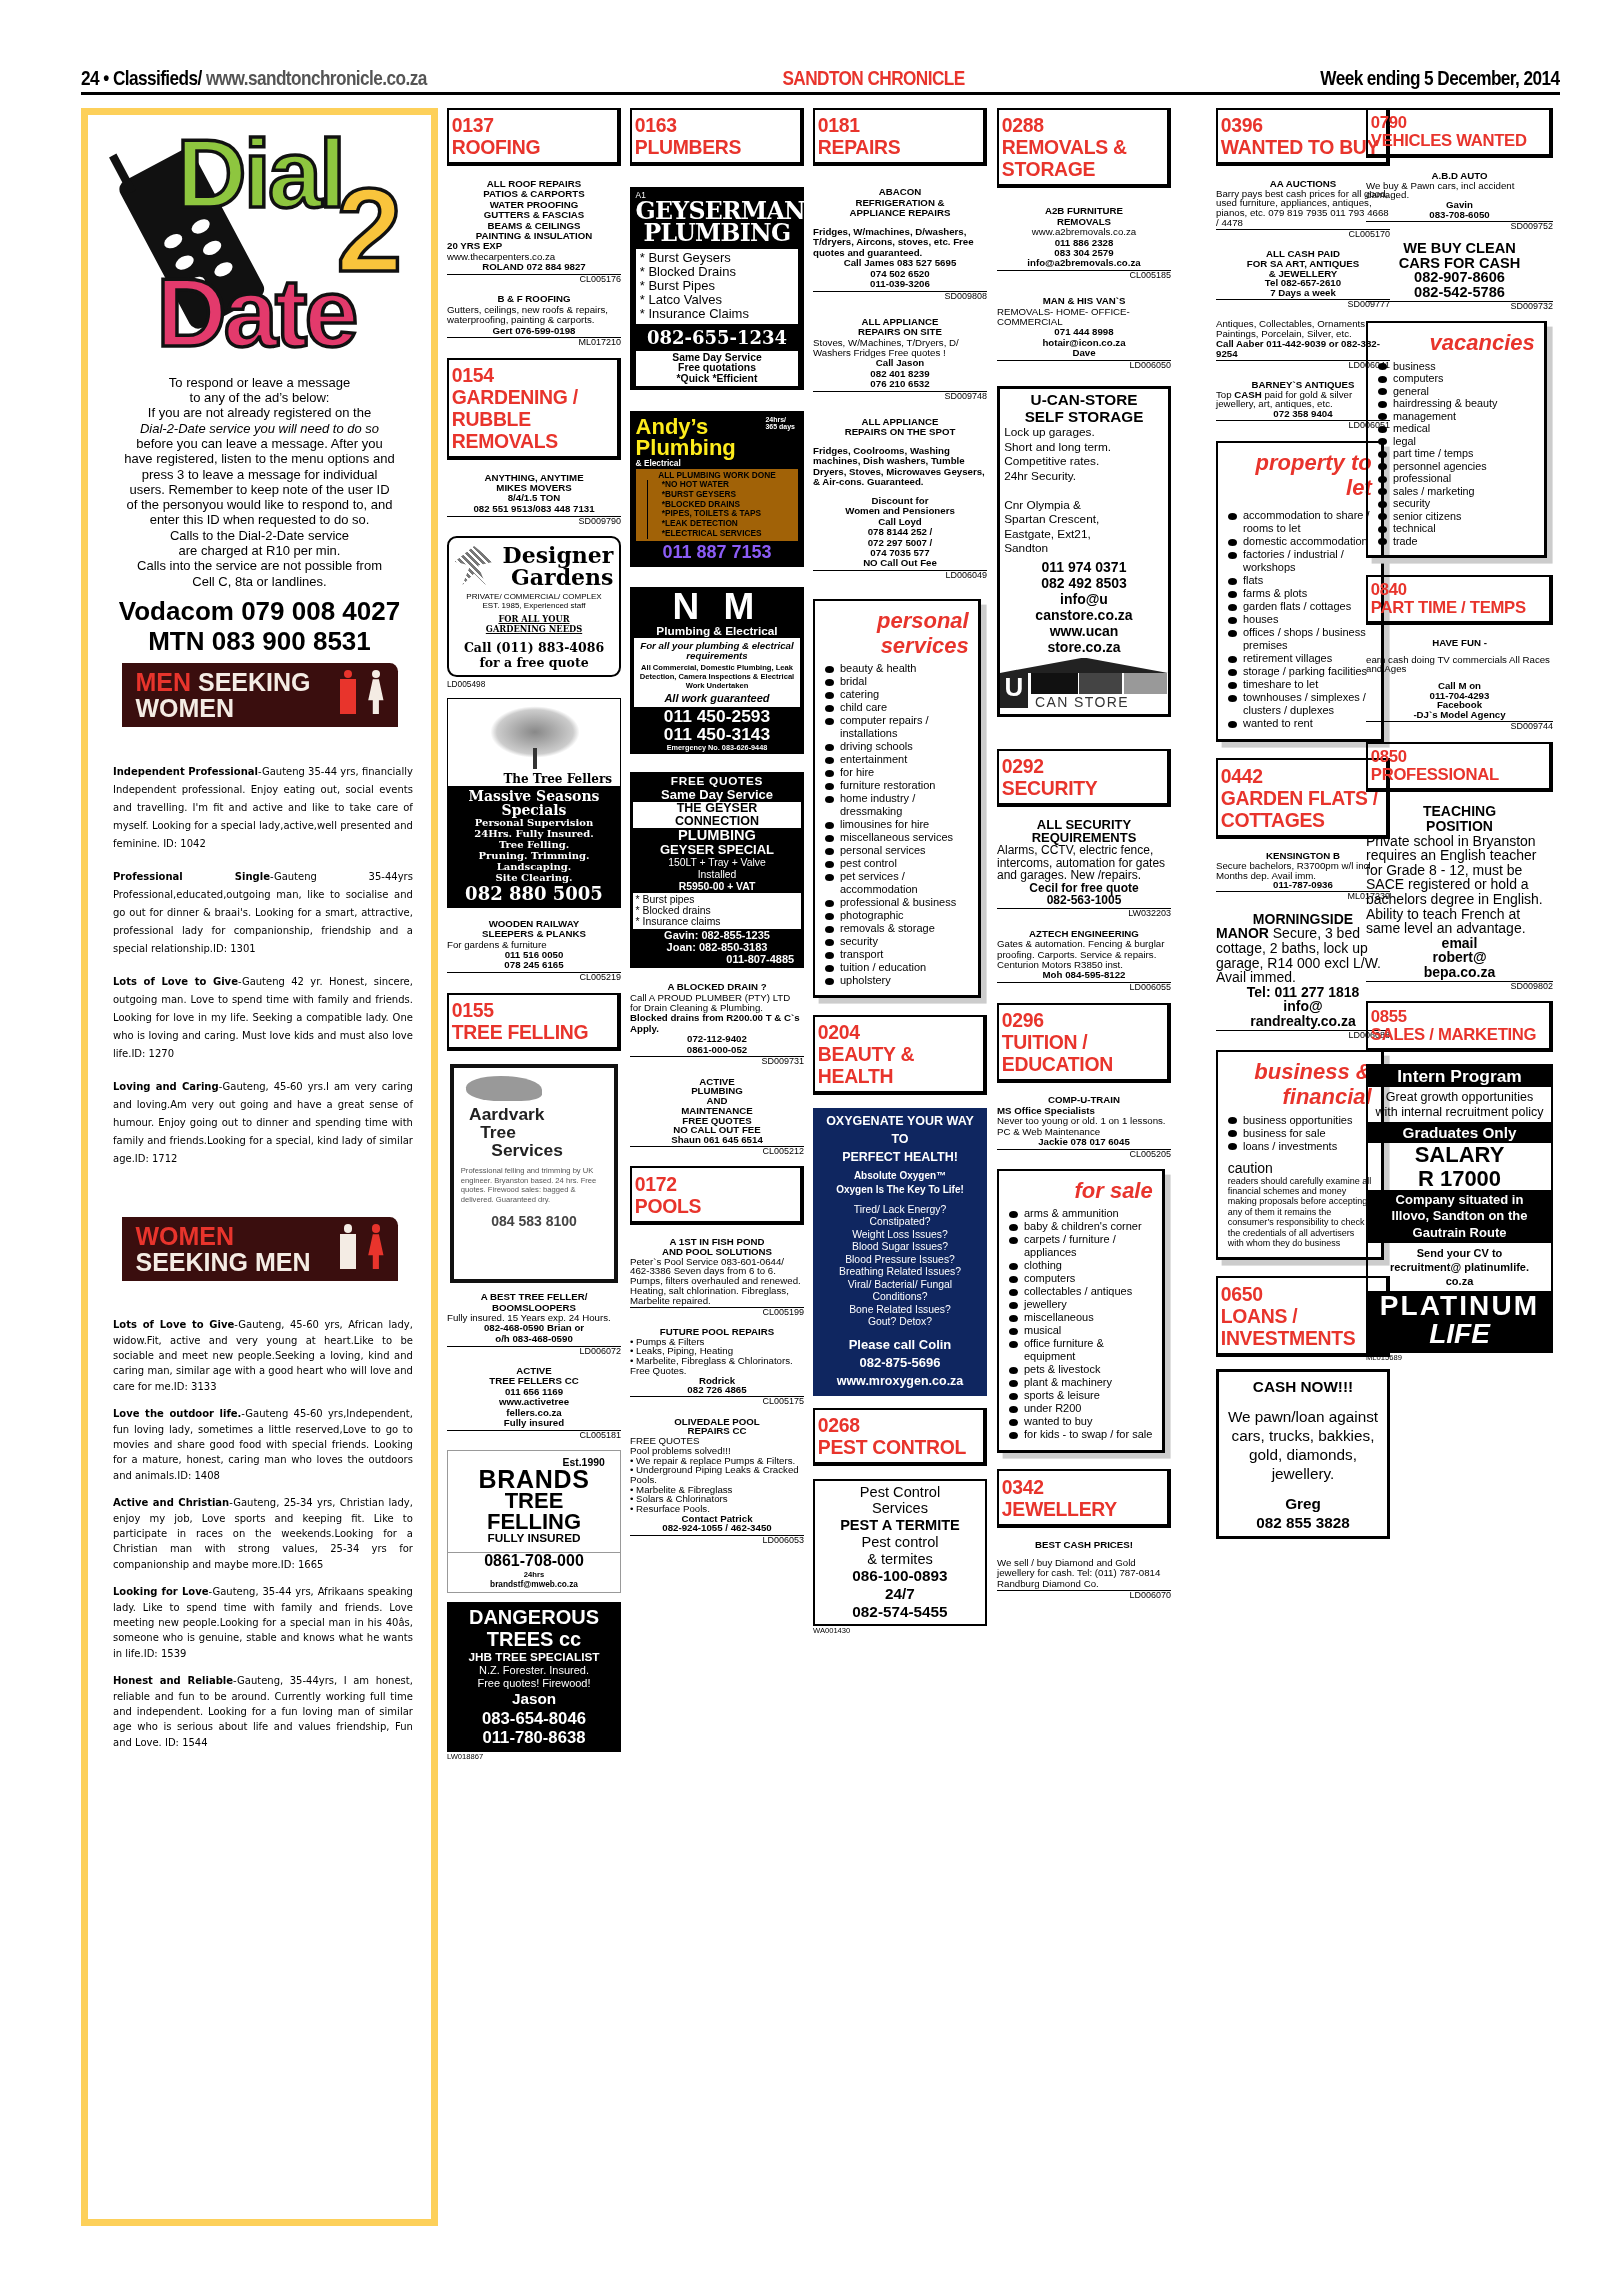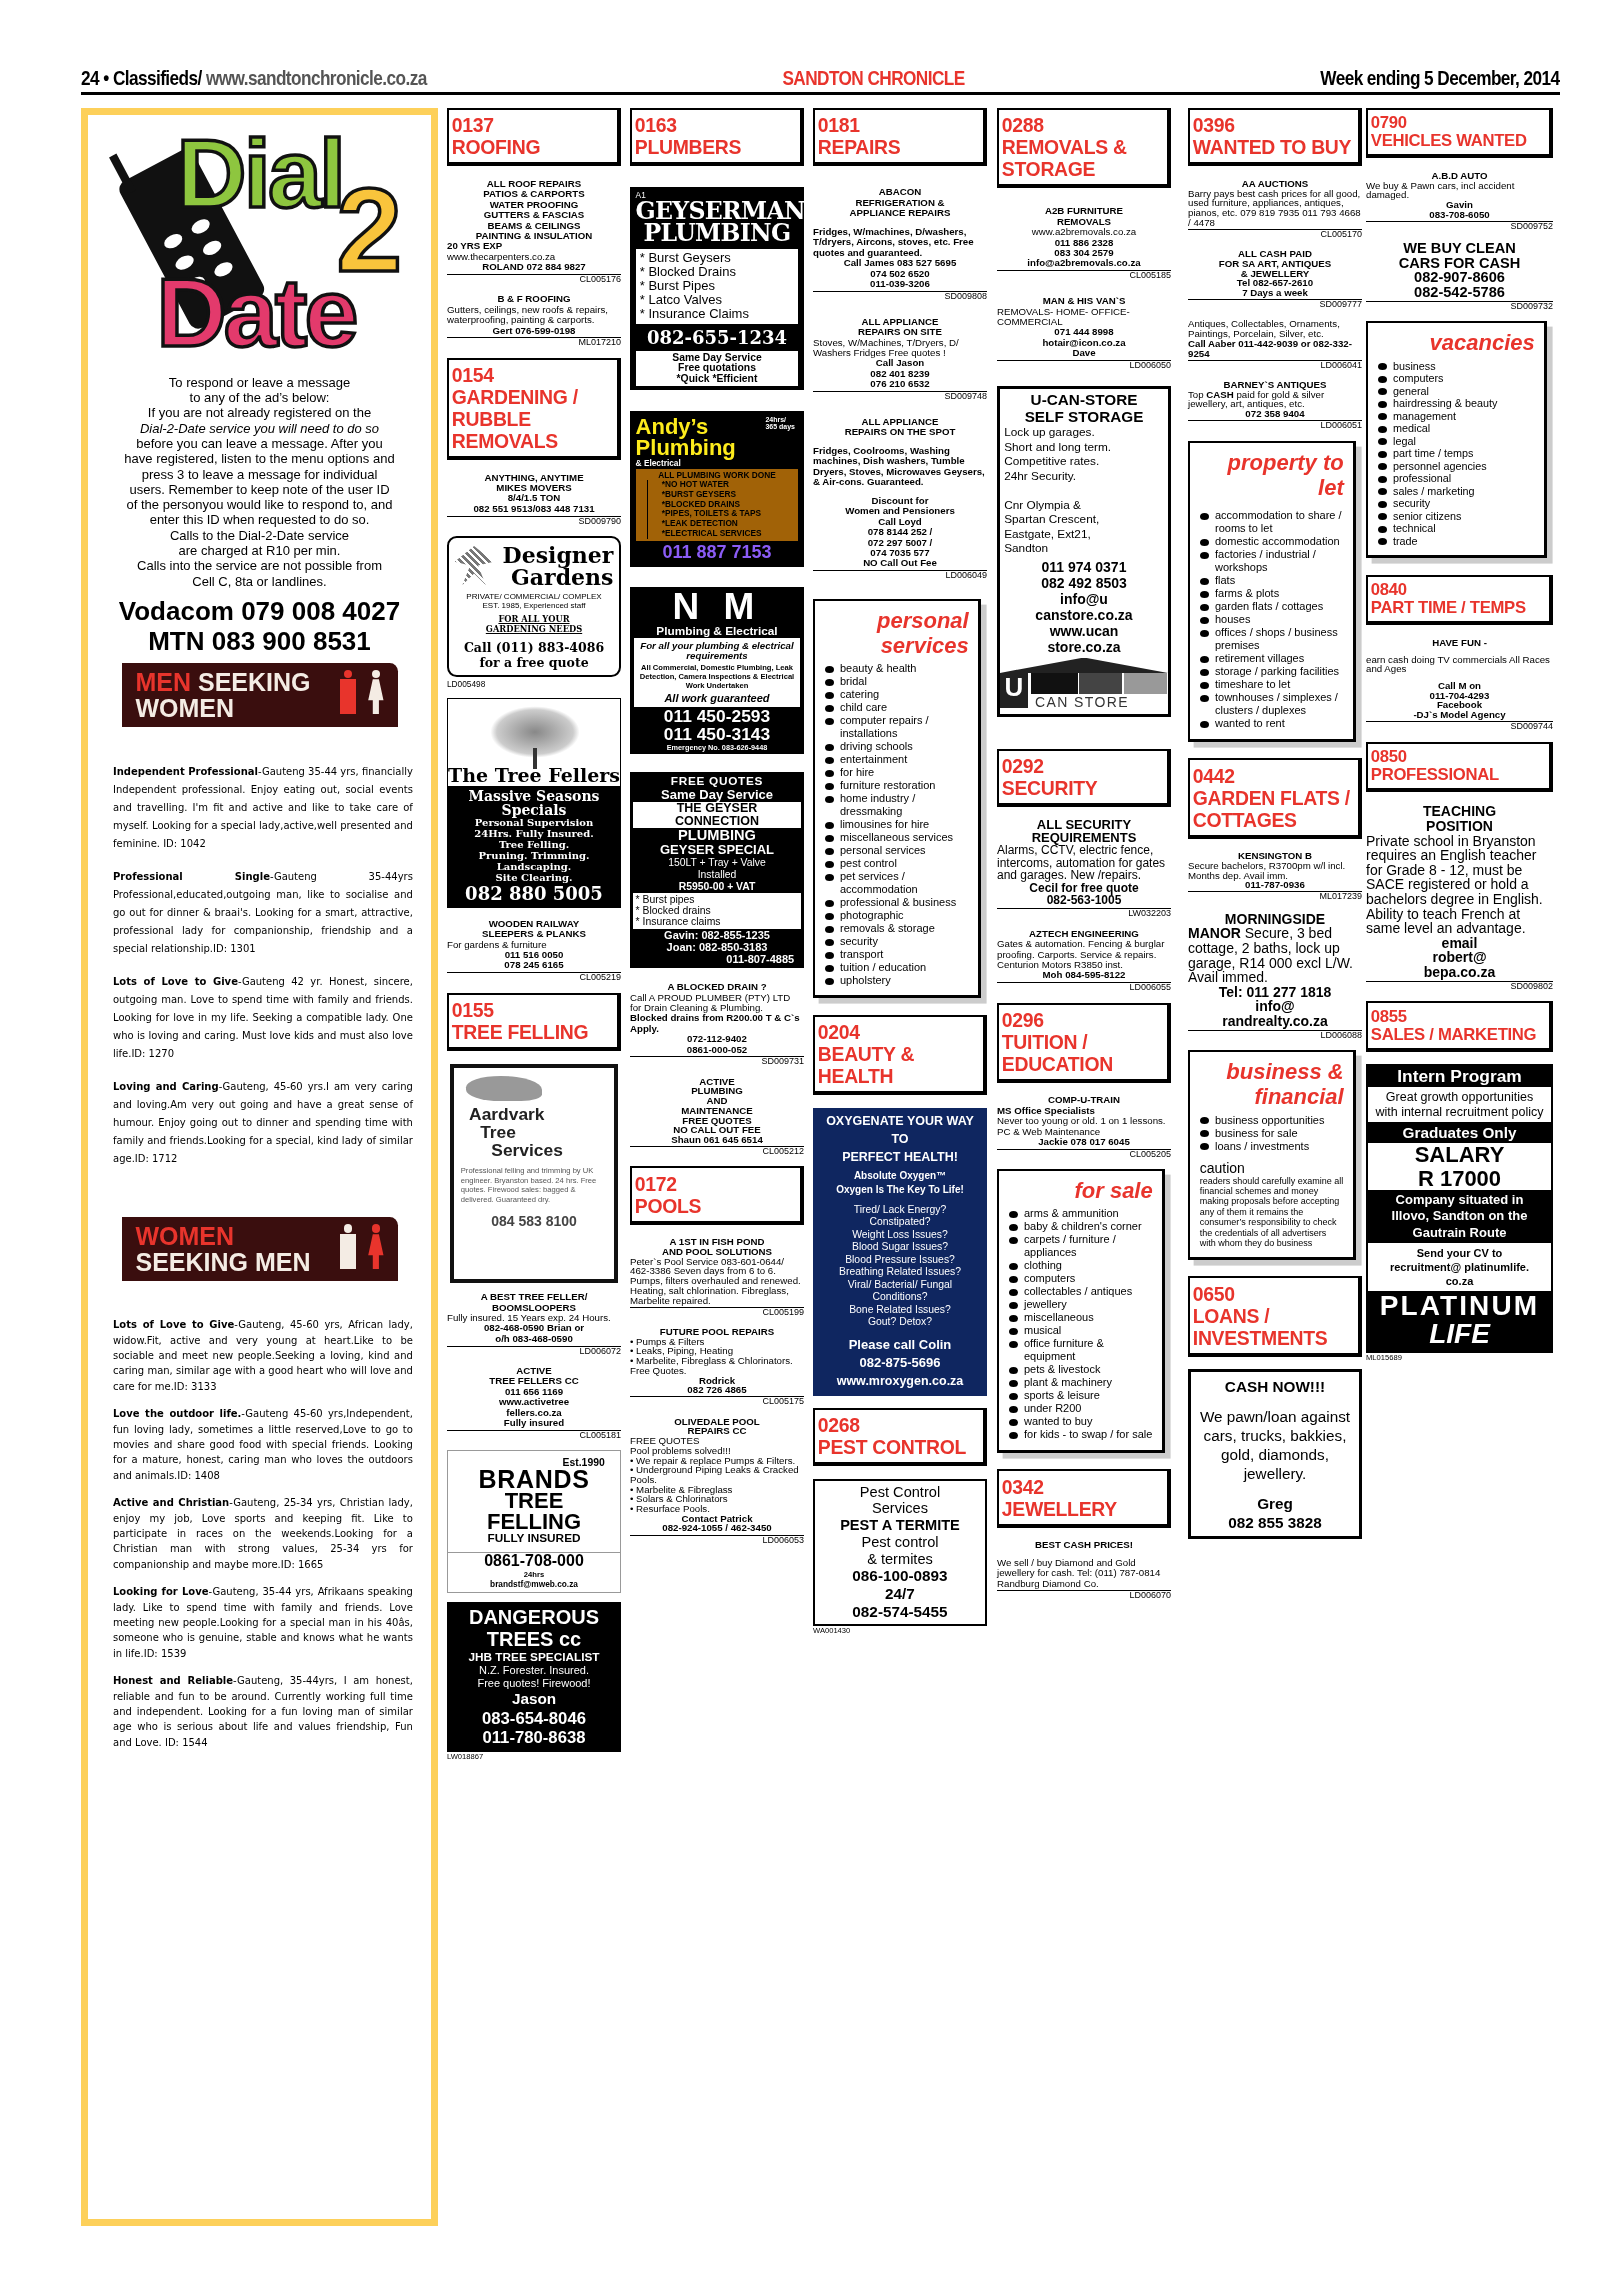--- a/index.html
+++ b/index.html
@@ -7,21 +7,21 @@
 .hdr{position:absolute;left:81px;top:64px;width:1479px;height:28px;display:flex;justify-content:space-between;align-items:center;font-family:"Liberation Sans",sans-serif;font-weight:bold;font-size:21px;letter-spacing:-0.7px;transform:scaleX(.82);transform-origin:left center;width:1803px}
 .hdr .mid{color:#e8342c}
 .hdr .url{color:#555}
 .hrule{position:absolute;left:81px;top:92px;width:1479px;height:2.8px;background:#000}
 .col{position:absolute;top:108px}
 .c1{left:81px;width:357px;height:2118px;border:7px solid #fdd05a;padding:7px 12.5px}
 .c2{left:447px;width:174px}
 .c3{left:630px;width:174px}
 .c4{left:813px;width:174px}
 .c5{left:997px;width:174px}
-.c6{left:1188px;width:174px}
+.c6{left:1216px;width:174px}
 .c7{left:1366px;width:187px}
 .sect{border:2.1px solid #000;border-right-width:4.2px;border-bottom-width:4.2px;text-align:left;color:#e8342c;font-weight:bold;font-size:19.4px;line-height:22px;padding:4.2px 2.8px;margin-bottom:12.5px;letter-spacing:-0.3px}
 .ad{font-size:10.4px;line-height:11.8px;margin-bottom:9.7px}
 .ad .t{font-weight:bold;text-align:center}
 .ad .b{font-weight:bold}
 .ad .c{text-align:center}
 .code{border-top:0.7px solid #000;text-align:right;font-size:9px;line-height:9.7px;margin-top:1.4px}
 .box{border:2.1px solid #000;margin-bottom:11px}
 .blk{background:#000;color:#fff;text-align:center}
 .cat{border:2.1px solid #000;border-right-width:3.5px;border-bottom-width:3.5px;box-shadow:5.6px 5.6px 0 #ccc;padding:7px 9.7px 8.3px;margin-bottom:16.7px;margin-right:5.6px}
@@ -166,21 +166,21 @@
     <div style="font-family:'DejaVu Serif',serif;font-weight:bold;font-size:8.3px;text-decoration:underline">GARDENING NEEDS</div>
     <div style="font-family:'DejaVu Serif',serif;font-weight:bold;font-size:12.5px;margin-top:5.6px">Call (011) 883-4086</div>
     <div style="font-family:'DejaVu Serif',serif;font-weight:bold;font-size:12.5px">for a free quote</div>
   </div>
   <div style="font-size:8.3px;margin-bottom:9.7px">LD005498</div>
 
   <div class="box" style="border-width:1.4px">
     <div style="height:87px;position:relative;background:#fff">
       <div style="position:absolute;left:42px;top:7px;width:90px;height:52px;border-radius:50%;background:radial-gradient(#888,#ccc 60%,transparent 70%)"></div>
       <div style="position:absolute;left:85px;top:49px;width:4.2px;height:21px;background:#333"></div>
-      <div style="position:absolute;left:0;right:0;bottom:0;text-align:left;font-family:'DejaVu Serif',serif;font-weight:bold;font-size:19px">The Tree Fellers</div>
+      <div style="position:absolute;left:0;right:8px;bottom:0;text-align:right;font-family:'DejaVu Serif',serif;font-weight:bold;font-size:12px">The Tree Fellers</div>
     </div>
     <div class="blk" style="font-family:'DejaVu Serif',serif;font-weight:bold;padding:2.8px 1.4px">
       <div style="font-size:14px;line-height:14px">Massive Seasons</div>
       <div style="font-size:14px;line-height:14px">Specials</div>
       <div style="font-size:10px;line-height:11px">Personal Supervision</div>
       <div style="font-size:10px;line-height:11px">24Hrs. Fully Insured.</div>
       <div style="font-size:10px;line-height:11px">Tree Felling.</div>
       <div style="font-size:10px;line-height:11px">Pruning. Trimming.</div>
       <div style="font-size:10px;line-height:11px">Landscaping.</div>
       <div style="font-size:10px;line-height:11px">Site Clearing.</div>

